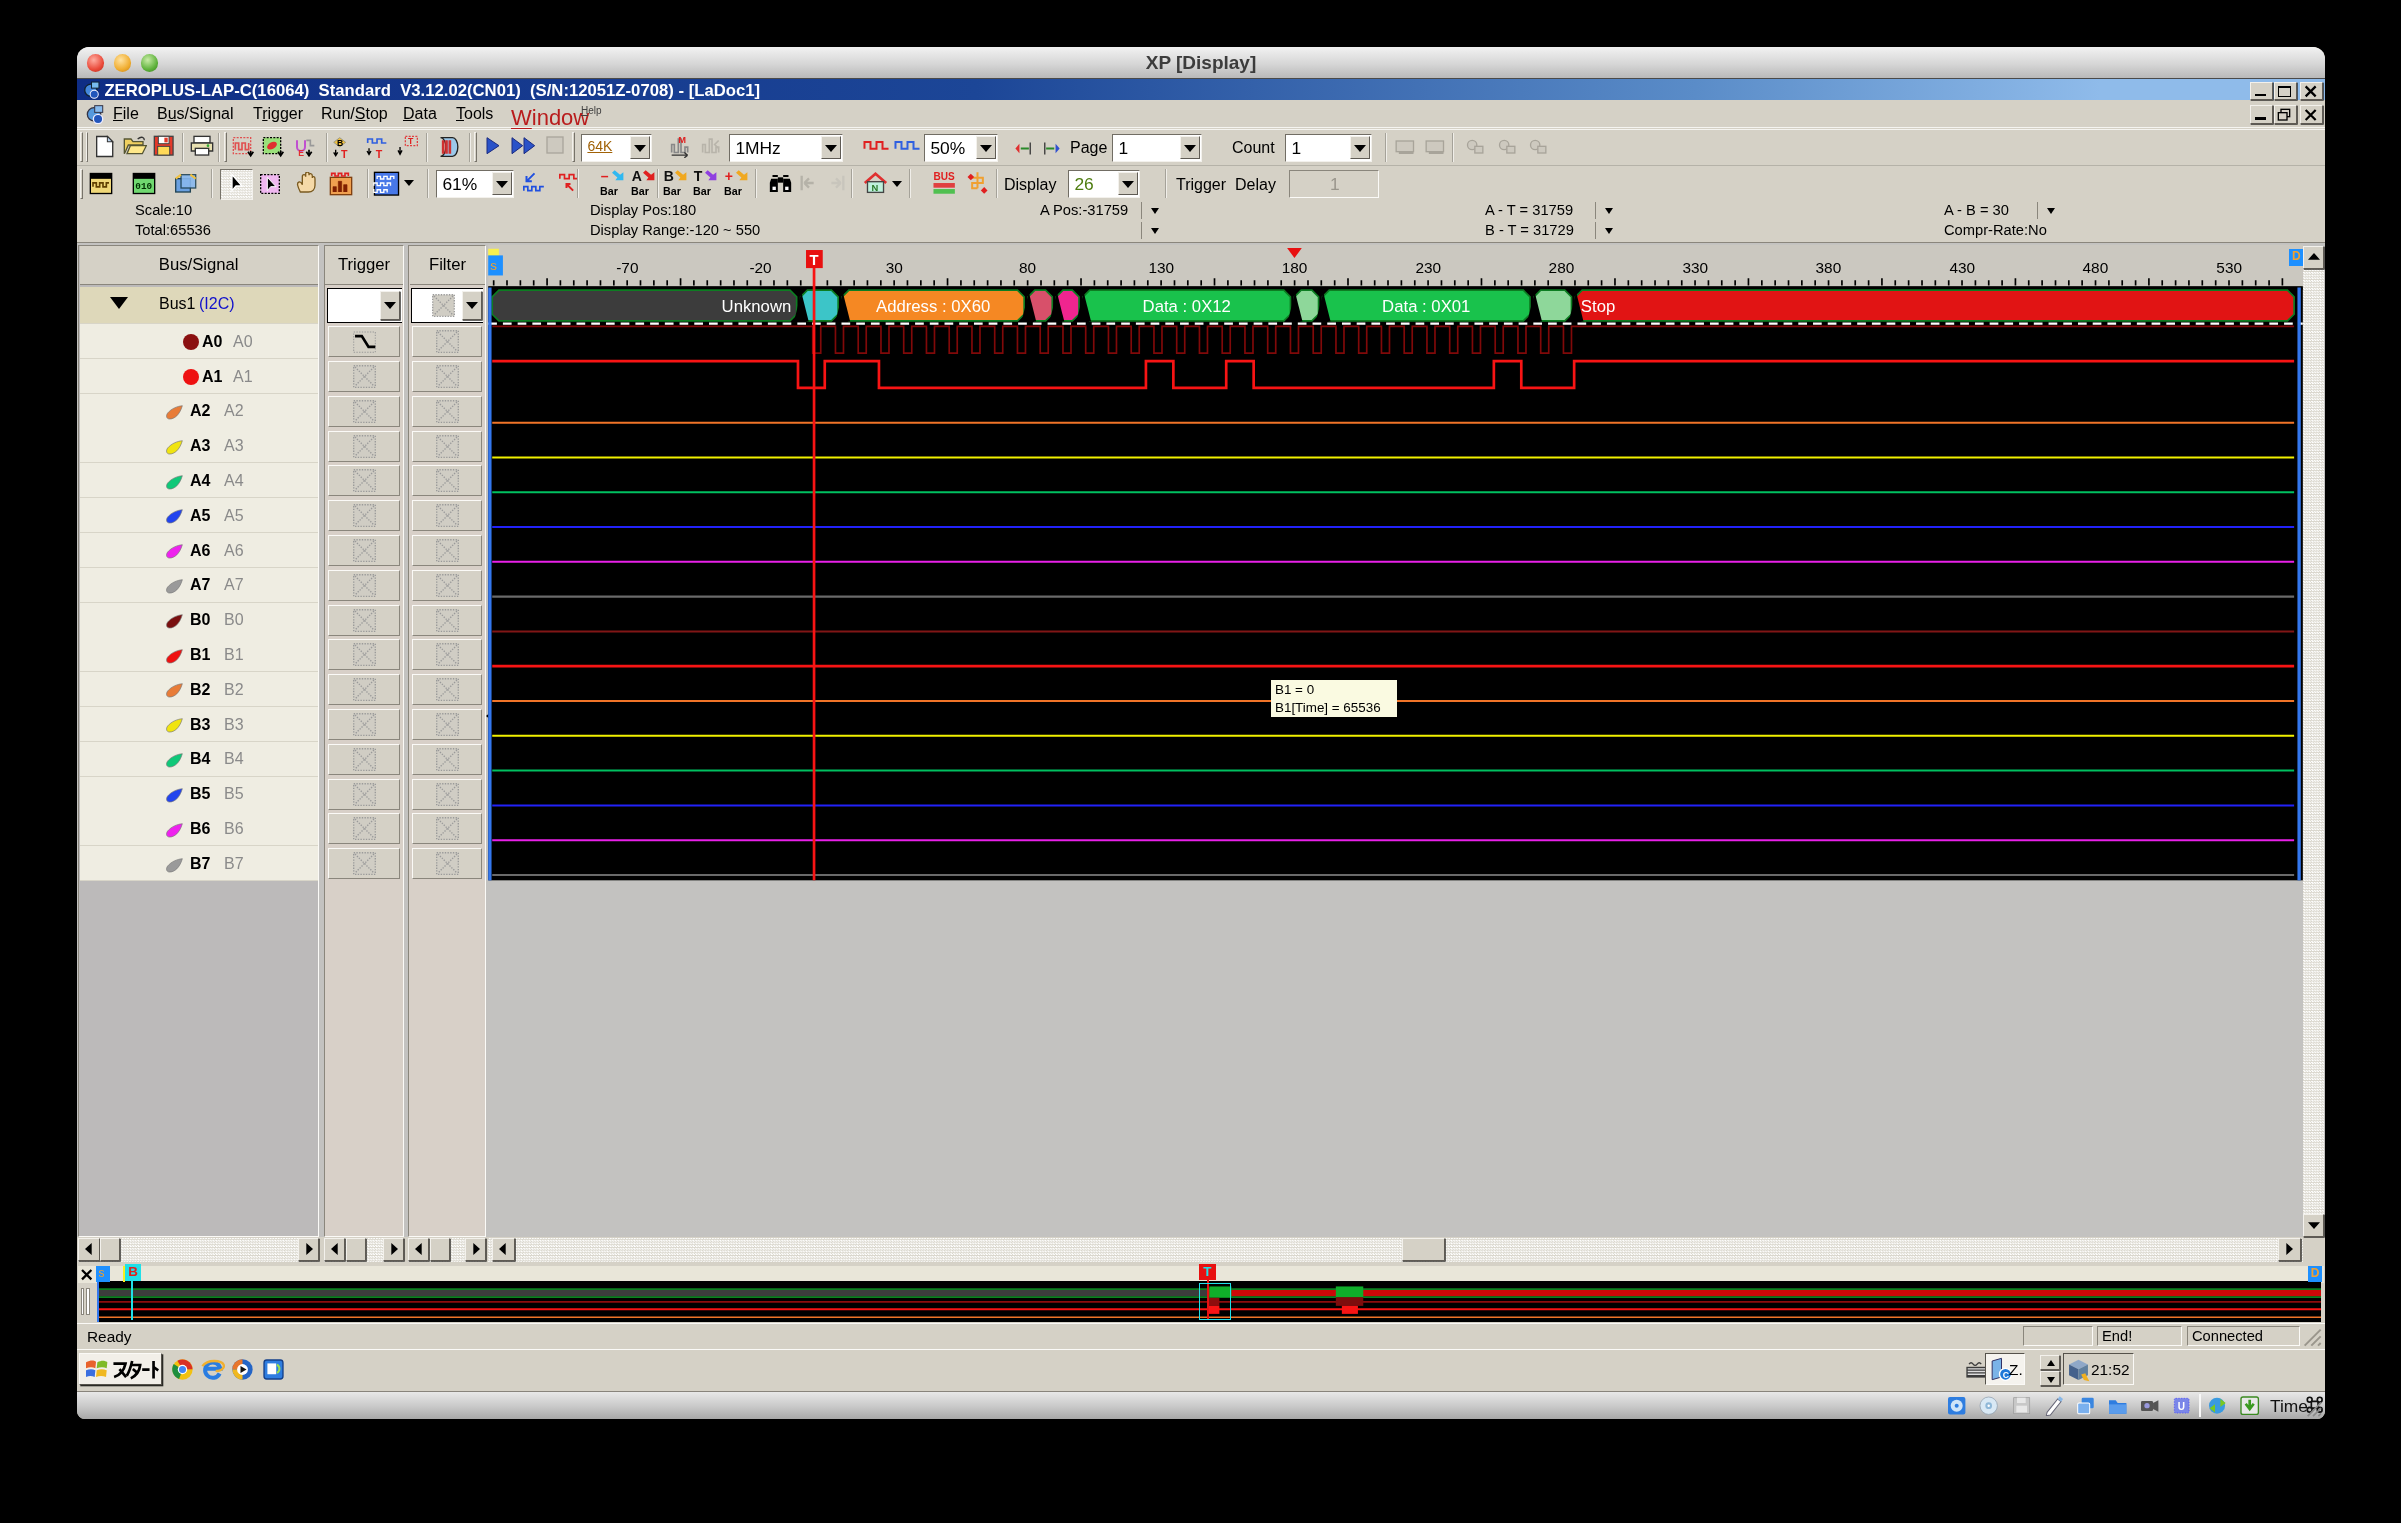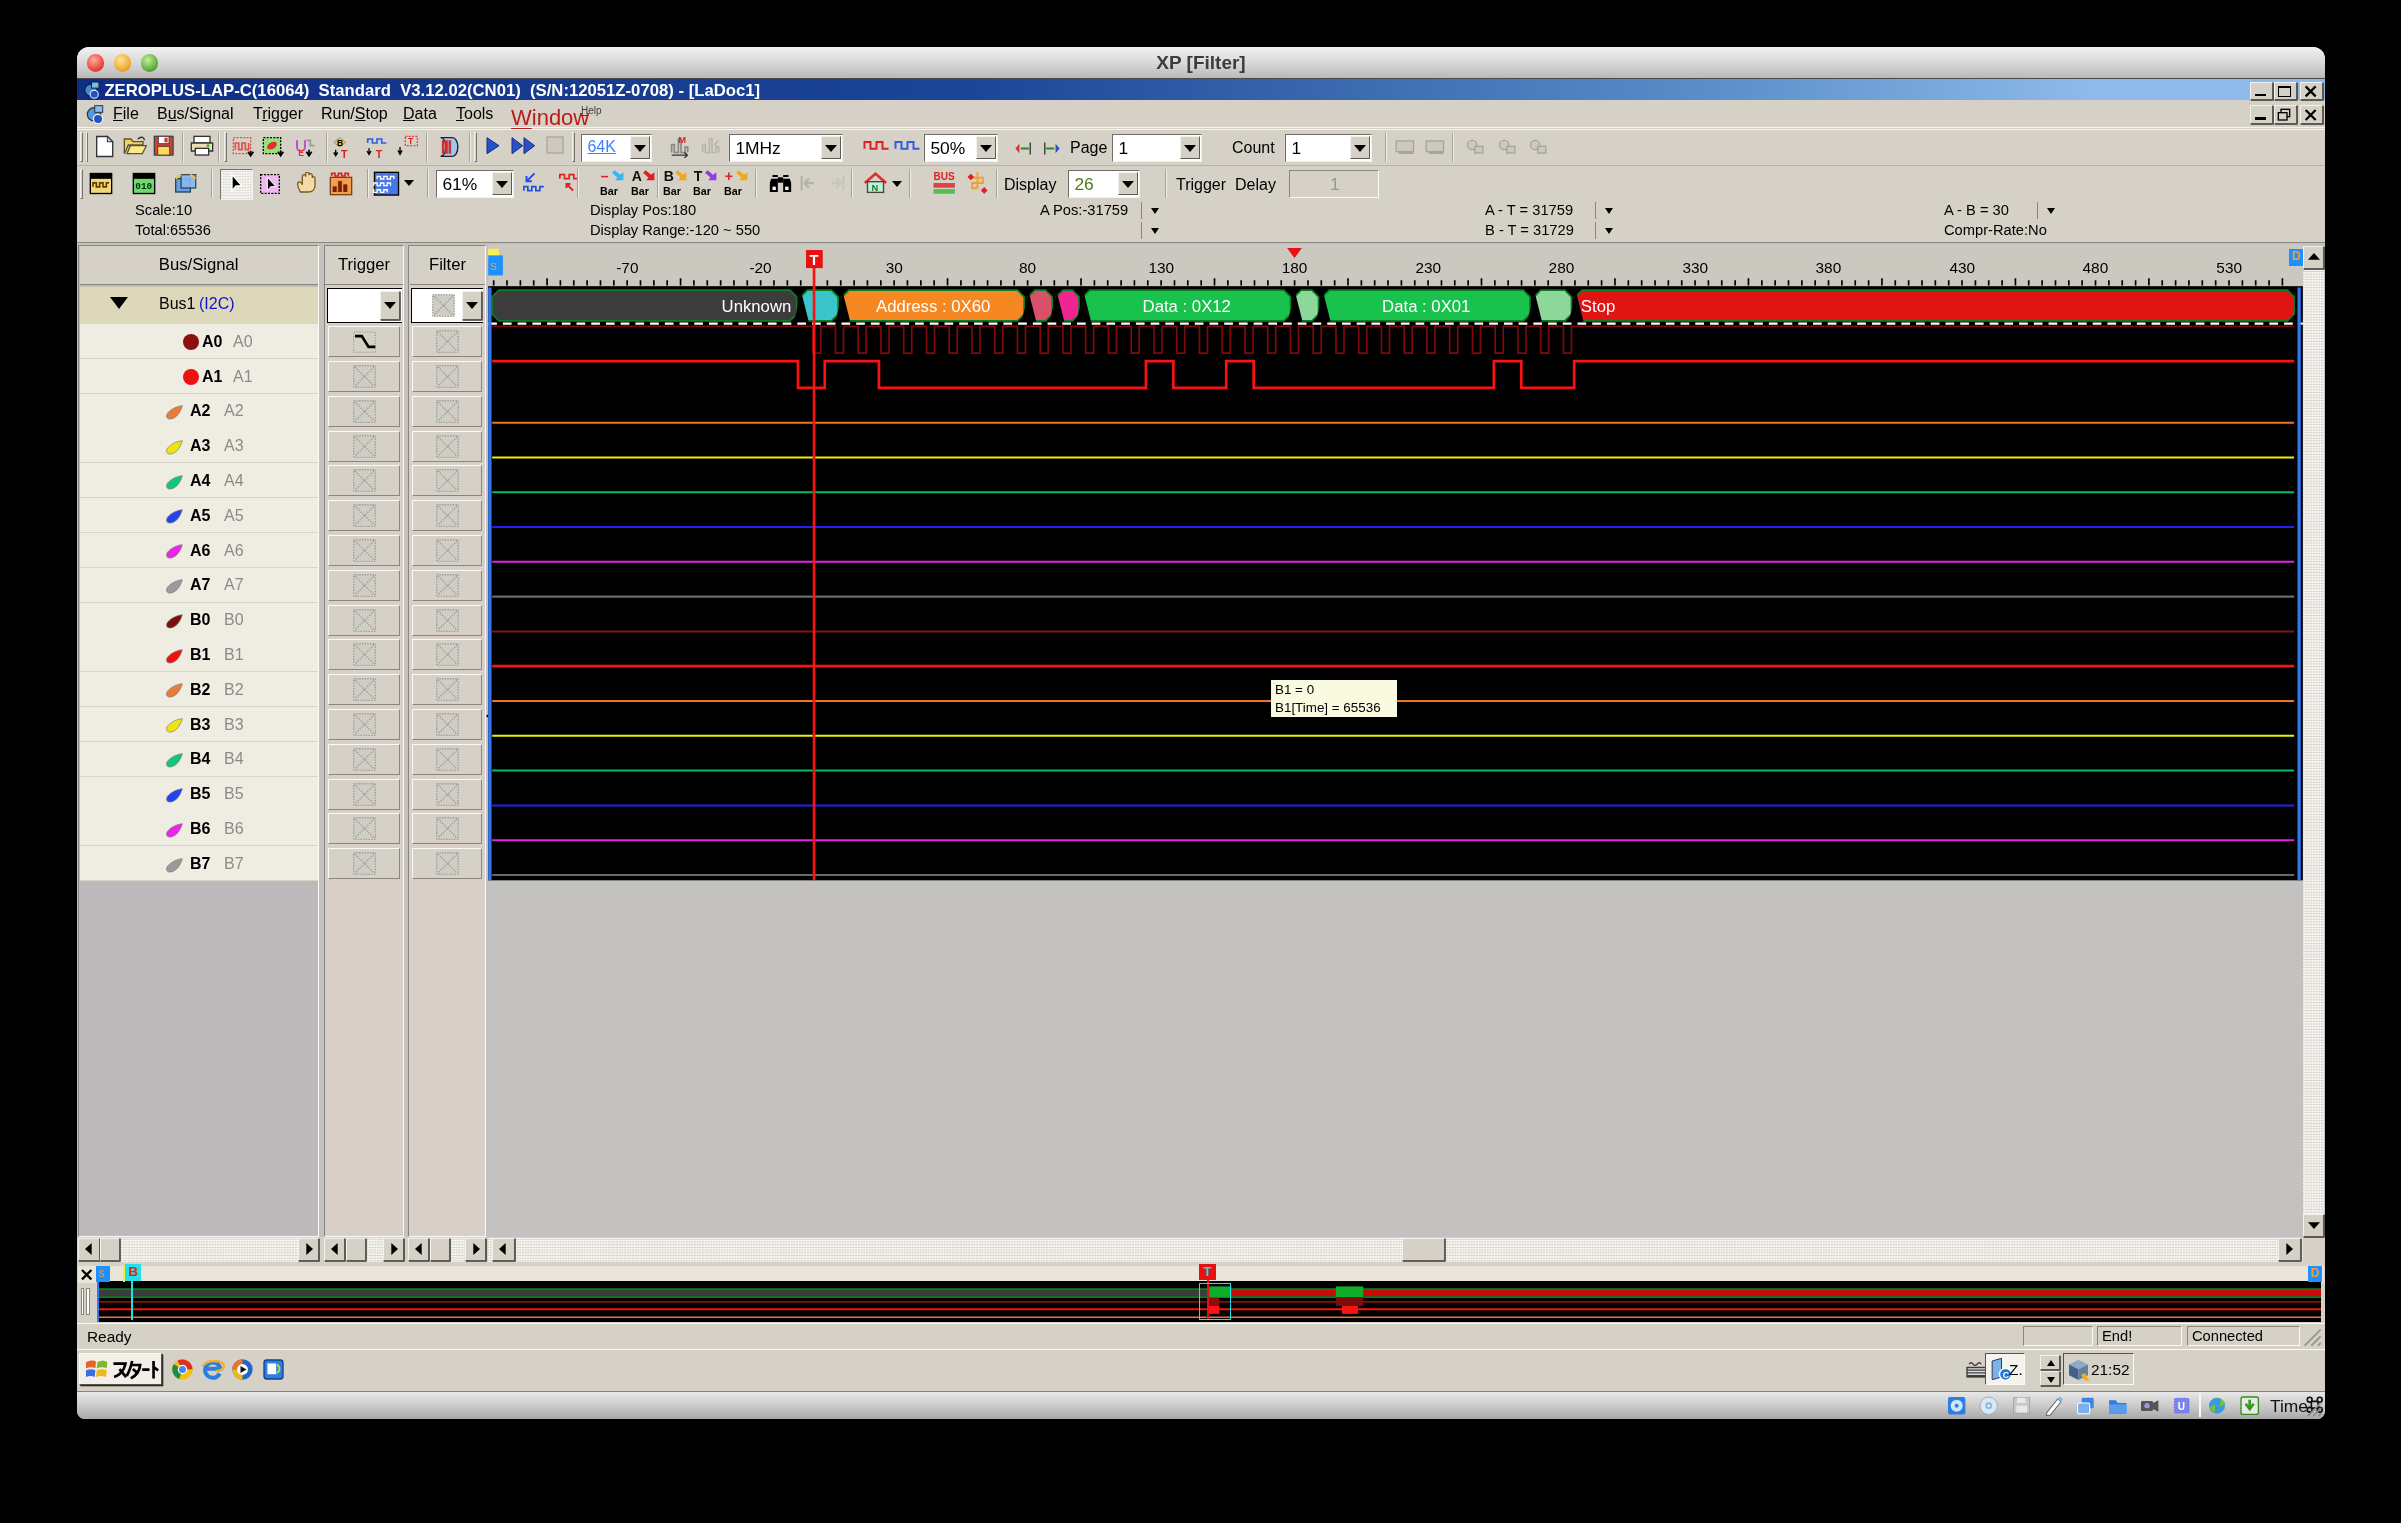--- a/index.html
+++ b/index.html
@@ -17,21 +17,21 @@
 .grip{position:absolute;width:2.7px;background:#d5d1c6;border:1.3px solid;border-color:#f3f1ec #77736a #77736a #f3f1ec;}
 </style></head>
 <body>
 <div id="page">
 <div id="win">
 
 <div class="abs" style="left:0;top:0;width:2248px;height:32px;background:linear-gradient(#f2f2f2,#d6d6d6 55%,#b9b9b9);border-bottom:0.7px solid #4a4a4a;"></div>
 <div class="abs" style="left:10px;top:7.4px;width:17.4px;height:17.4px;border-radius:50%;background:radial-gradient(circle at 6.7px 6px,#ffaca0,#ea4a3a 60%,#b02a1c);"></div>
 <div class="abs" style="left:37px;top:7.4px;width:17.4px;height:17.4px;border-radius:50%;background:radial-gradient(circle at 6.7px 6px,#ffe2a0,#f0ad30 60%,#c07f14);"></div>
 <div class="abs" style="left:64px;top:7.4px;width:17.4px;height:17.4px;border-radius:50%;background:radial-gradient(circle at 6.7px 6px,#c8eca6,#5fb23c 60%,#347f18);"></div>
-<div class="abs" style="left:0;top:4.7px;width:2248px;text-align:center;font-size:19px;font-weight:bold;color:#3c3c3c;">XP [Filter]</div>
+<div class="abs" style="left:0;top:4.7px;width:2248px;text-align:center;font-size:19px;font-weight:bold;color:#3c3c3c;">XP [Display]</div>
 
 <div class="abs" style="left:0;top:32px;width:2248px;height:21.4px;background:linear-gradient(90deg,#0f2d85,#1c4697 40%,#5a8cc8 72%,#8fbbea 90%,#8fbbea);"></div>
 <div class="abs" style="left:5.4px;top:33px;width:19px;height:19px;">
  <svg width="19" height="19" viewBox="0 0 28 28">
           <circle cx="13" cy="15" r="9" fill="#4488dd" stroke="#123" stroke-width="2"></circle>
           <rect x="14" y="3" width="11" height="9" fill="#77bbee" stroke="#123" stroke-width="1.5"></rect>
           <circle cx="18" cy="21" r="6" fill="#2255bb" stroke="#eef" stroke-width="1.5"></circle>
         </svg>
 </div>
 <div class="abs" style="left:27.4px;top:34px;font-size:16.7px;font-weight:bold;color:#fff;">ZEROPLUS-LAP-C(16064)&nbsp; Standard&nbsp; V3.12.02(CN01)&nbsp; (S/N:12051Z-0708) - [LaDoc1]</div>
@@ -143,21 +143,21 @@
 <div class="sep" style="left:141px;top:86px;height:29.4px;"></div>
 <div class="sep" style="left:249px;top:86px;height:29.4px;"></div>
 <div class="sep" style="left:349px;top:86px;height:29.4px;"></div>
 <div class="sep" style="left:392px;top:86px;height:29.4px;"></div>
 <div class="grip" style="left:3.3px;top:85px;height:30px;"></div>
 <div class="grip" style="left:8.7px;top:85px;height:30px;"></div>
 <div class="grip" style="left:147px;top:85px;height:30px;"></div>
 <div class="grip" style="left:397px;top:85px;height:30px;"></div>
 <div class="grip" style="left:495px;top:85px;height:30px;"></div>
 <div class="abs combo" style="left:504px;top:87px;width:71px;height:28px;">
-        <div class="abs" style="left:5.4px;top:3.3px;font-size:16px;color:#3b82f6;text-decoration:underline;">64K</div>
+        <div class="abs" style="left:5.4px;top:3.3px;font-size:14px;color:#a16207;text-decoration:underline;">64K</div>
         <div class="cbtn" style="right:1.3px;top:1.3px;width:20px;height:23px;">
           <div class="dar" style="left:3.3px;top:8px;"></div>
         </div>
       </div>
 <div class="abs" style="left:592px;top:88px;width:27px;height:24px;"><svg width="24" height="23" viewBox="0 0 36 34">
           <path d="M4 26 v-12 h4 v12 h6 v-20 h4 v20 h6 v-8 h4 v8" fill="none" stroke="#888" stroke-width="2.5"></path>
           <text x="14" y="12" font-size="14" font-weight="bold" fill="#e02020" font-family="Liberation Sans">M</text>
           <path d="M4 30 h24 m0 0 l-5 -4 m5 4 l-5 4" stroke="#333" stroke-width="2" fill="none"></path>
         </svg></div>
 <div class="abs" style="left:623px;top:88px;width:27px;height:24px;"><svg width="24" height="23" viewBox="0 0 36 34">

